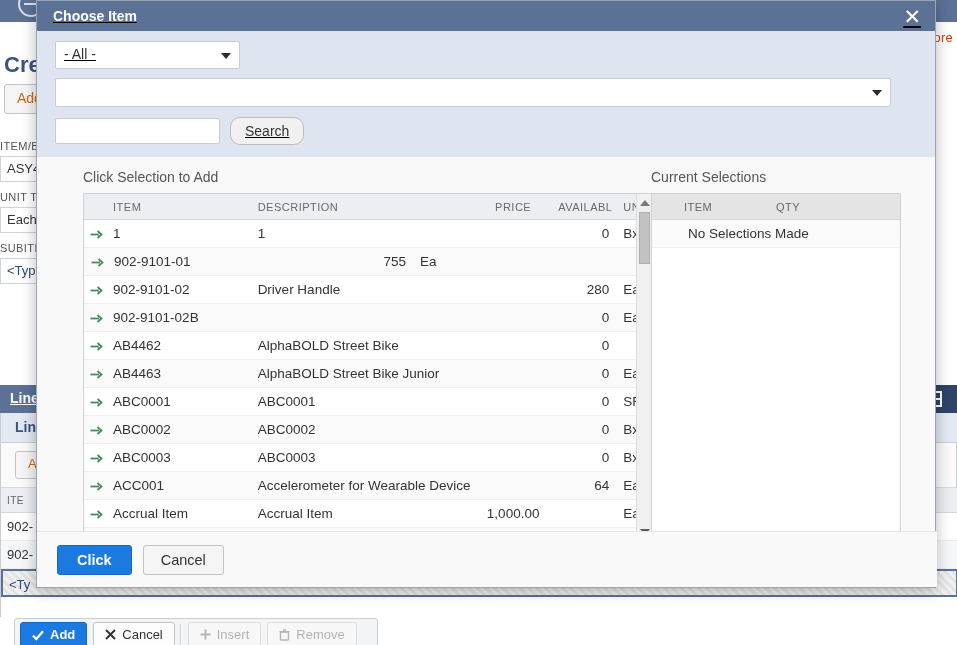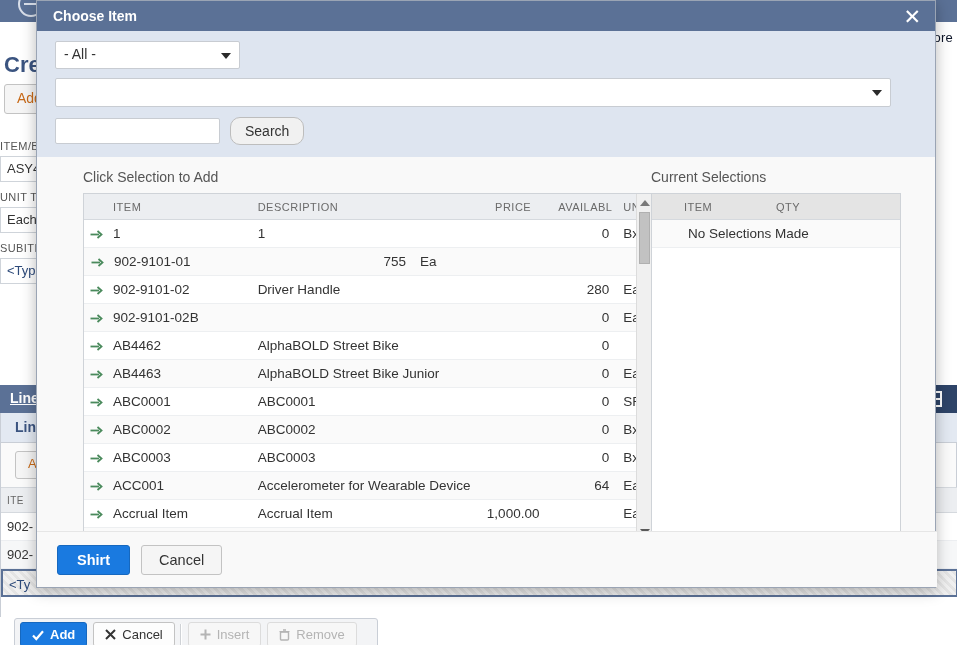--- a/index.html
+++ b/index.html
@@ -21,21 +21,21 @@
     position: absolute; left: 18px; top: -9px; width: 26px; height: 26px;
     border: 2px solid #d8dee9; border-radius: 50%;
     color: #d8dee9;
   }
   .bg-topbar-icon::before {
     content: ""; position: absolute; left: 4px; top: 10px; width: 14px; height: 2px;
     background: #d8dee9;
   }
   .bg-more {
     position: absolute; right: 4px; top: 30px;
-    font-size: 13px; color: #0f172a; letter-spacing: .2px;
+    font-size: 13px; color: #c2410c; letter-spacing: .2px;
   }
   .bg-page {
     position: absolute; left: 0; top: 22px; width: 957px; height: 623px;
     background: #ffffff;
   }
   .bg-title {
     position: absolute; left: 4px; top: 30px;
     font-size: 22px; font-weight: bold; color: #3b5480;
     white-space: nowrap;
   }
@@ -133,20 +133,21 @@
   .bg-right-tab .glyph::before {
     content: ""; position: absolute; left: 0; top: 5px; width: 12px; height: 2px; background: #fff;
   }
 
   
   .modal {
     position: absolute; left: 36px; top: 0; width: 900px; height: 588px;
     background: #6d28d9;
     border: 1px solid #9aa4b4;
     box-shadow: 0 3px 14px rgba(0,0,0,.28);
+    text-decoration: underline;
   }
   .modal-title {
     height: 30px; background: #5b7196; color: #fff;
     display: flex; align-items: center; justify-content: space-between;
     padding: 0 12px 0 16px;
     font-size: 14px; font-weight: bold;
   }
   .modal-close {
     font-size: 21px; line-height: 1; color: #fff; font-weight: 400;
     cursor: pointer; padding: 0 2px;
@@ -544,18 +545,18 @@
             <div class="sel-col-item">ITEM</div>
             <div class="sel-col-qty">QTY</div>
           </div>
           <div class="sel-empty">No Selections Made</div>
         </div>
       </div>
 
     </div>
 
     <div class="modal-foot">
-      <button class="btn-done">Shirt</button>
+      <button class="btn-done">Click</button>
       <button class="btn-cancel">Cancel</button>
     </div>
 
   </div>
 </div>
 
 </body></html>

